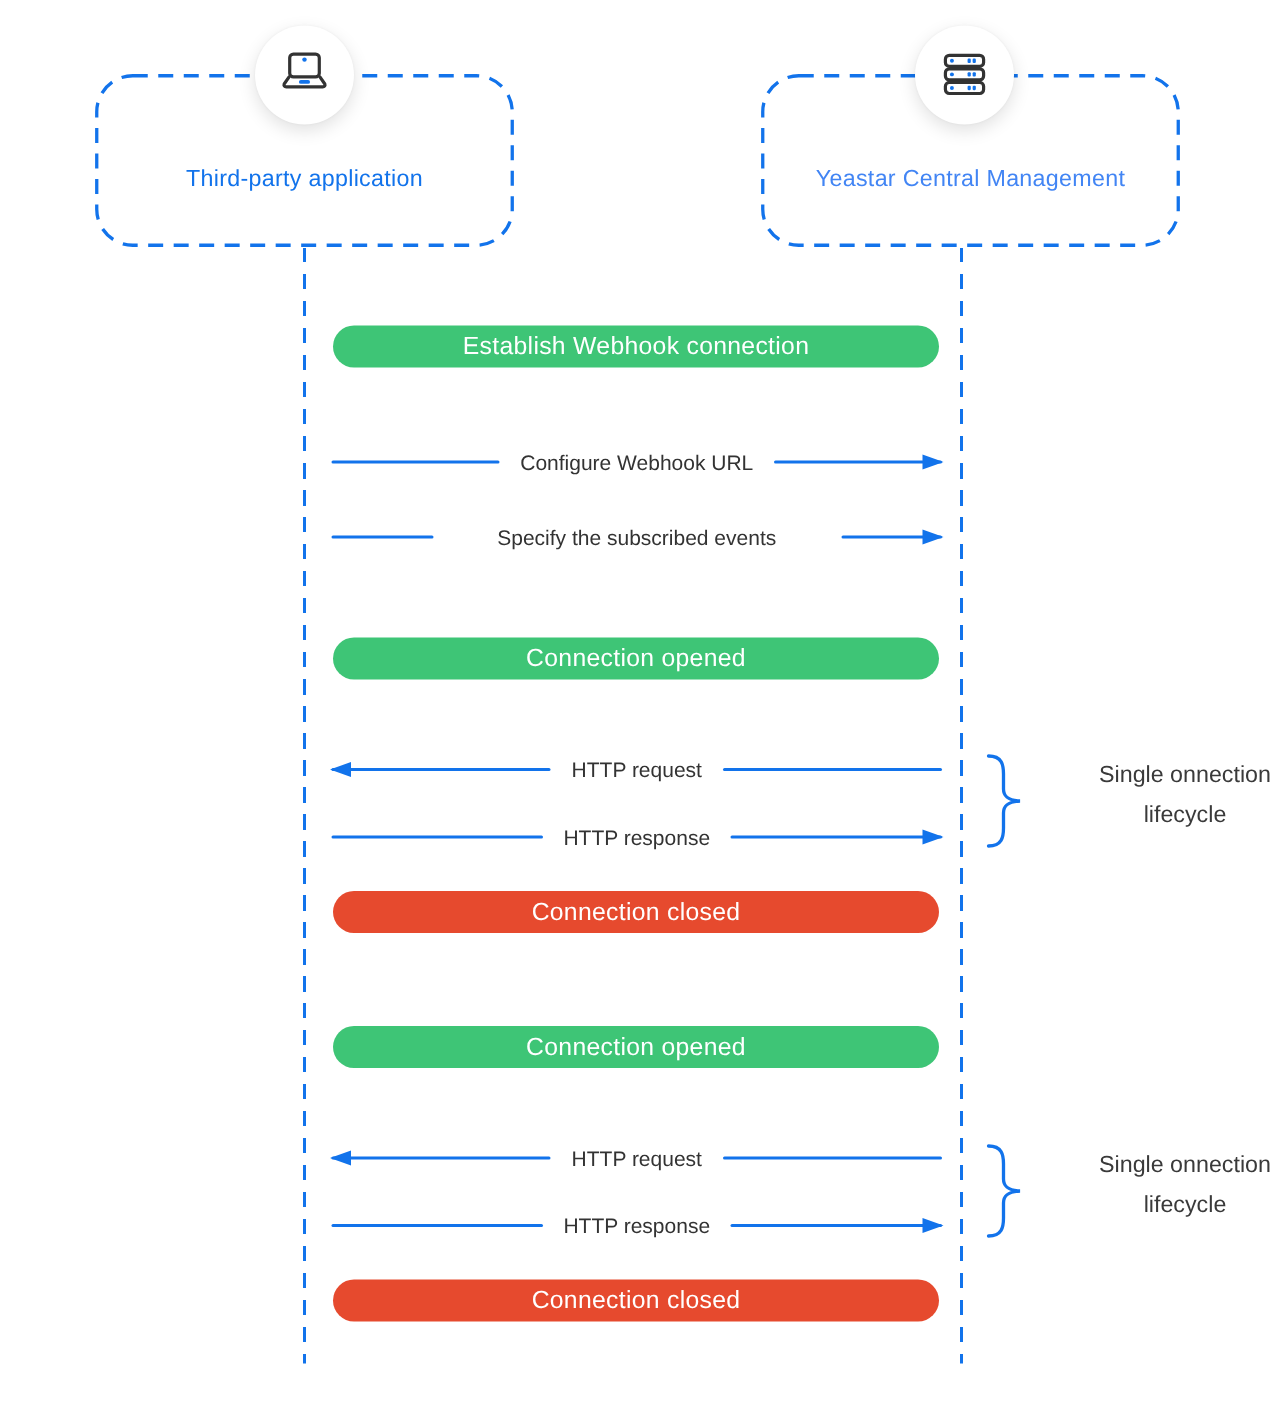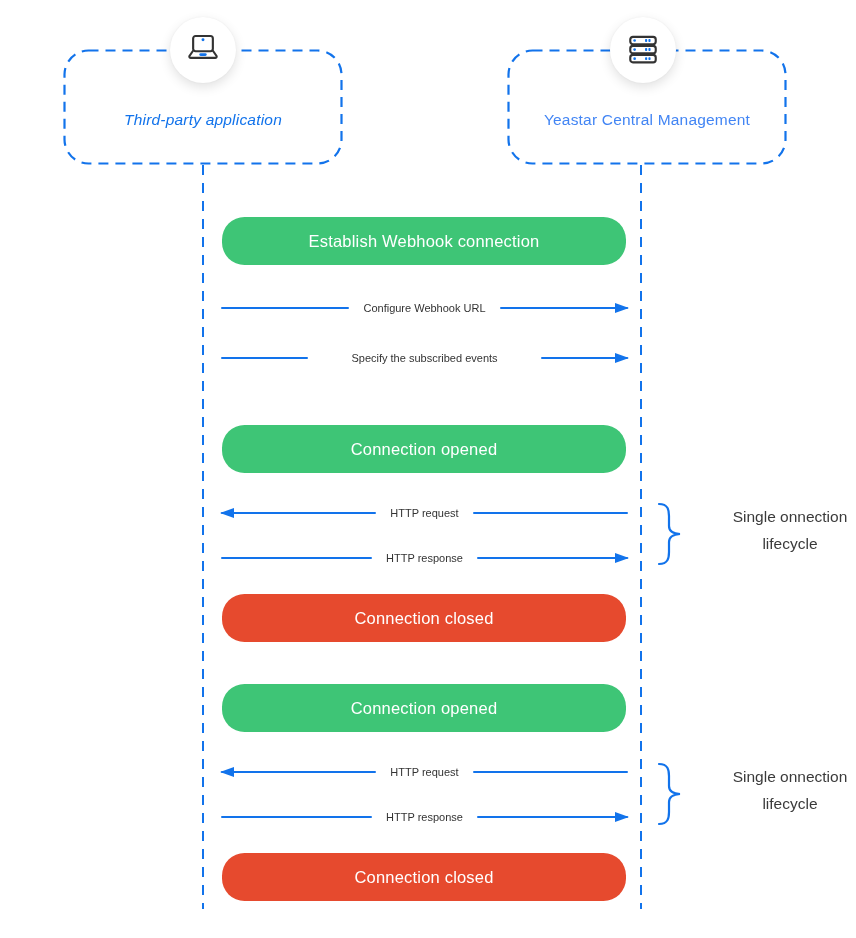--- a/index.html
+++ b/index.html
@@ -14,45 +14,45 @@
   html,body{background:#ffffff;}
   body{font-family:"Liberation Sans","DejaVu Sans",sans-serif;}
   .canvas{position:relative;width:856px;height:938px;background:#ffffff;overflow:hidden;}
 
   
   .actor-box{position:absolute;width:280px;height:116px;}
   .actor-box svg.box-border{position:absolute;left:0;top:0;}
   .box-border rect{fill:none;stroke:var(--blue);stroke-width:2.2;stroke-dasharray:10 7;}
   .actor-label{position:absolute;left:0;right:0;top:62px;text-align:center;
     font-size:15.5px;font-weight:500;letter-spacing:.2px;}
-  .actor-label.left{color:var(--blue);font-style:italic;}
+  .actor-label.left{color:var(--blue);}
   .actor-label.right{color:var(--right-label-blue);}
   .actor-circle{position:absolute;width:66px;height:66px;border-radius:50%;background:#ffffff;
     box-shadow:0 4px 12px rgba(0,0,0,.12),0 0 2px rgba(0,0,0,.05);
     display:flex;align-items:center;justify-content:center;}
   .actor-circle svg{display:block;}
   .icon-stroke{fill:none;stroke:var(--icon-stroke);stroke-width:2.6;stroke-linejoin:round;stroke-linecap:round;}
   .icon-blue{fill:var(--blue);}
 
   
   .lifeline{position:absolute;top:165px;width:2px;height:744px;
     background:repeating-linear-gradient(to bottom,var(--blue) 0 10px,transparent 10px 18px);}
 
   
   .flow{position:absolute;left:203px;top:0;width:438px;height:938px;}
-  .pill{position:absolute;left:19px;width:404px;height:48px;border-radius:22.5px;
+  .pill{position:absolute;left:19px;width:404px;height:28px;border-radius:22.5px;
     display:flex;align-items:center;justify-content:center;
     color:#ffffff;font-size:16.5px;font-weight:500;letter-spacing:.2px;}
   .pill.green{background:var(--green);}
   .pill.red{background:var(--red);}
 
   .msg{position:absolute;left:18px;width:407px;height:22px;
     display:flex;align-items:center;}
   .msg .line{flex:1;height:2.4px;background:var(--blue);border-radius:1px;position:relative;}
-  .msg .label{white-space:nowrap;margin:0 14px;font-size:11px;color:var(--text-dark);}
+  .msg .label{white-space:nowrap;margin:0 14px;font-size:14px;color:var(--text-dark);}
   .msg.dir-right .line.end::after{content:"";position:absolute;right:-1px;top:50%;
     transform:translateY(-50%);width:0;height:0;
     border-left:14px solid var(--blue);border-top:5.5px solid transparent;border-bottom:5.5px solid transparent;}
   .msg.dir-left .line.start::before{content:"";position:absolute;left:-1px;top:50%;
     transform:translateY(-50%);width:0;height:0;
     border-right:14px solid var(--blue);border-top:5.5px solid transparent;border-bottom:5.5px solid transparent;}
 
   
   .brace{position:absolute;left:656px;width:28px;height:64px;}
   .brace path{fill:none;stroke:var(--blue);stroke-width:2.2;stroke-linecap:round;}

